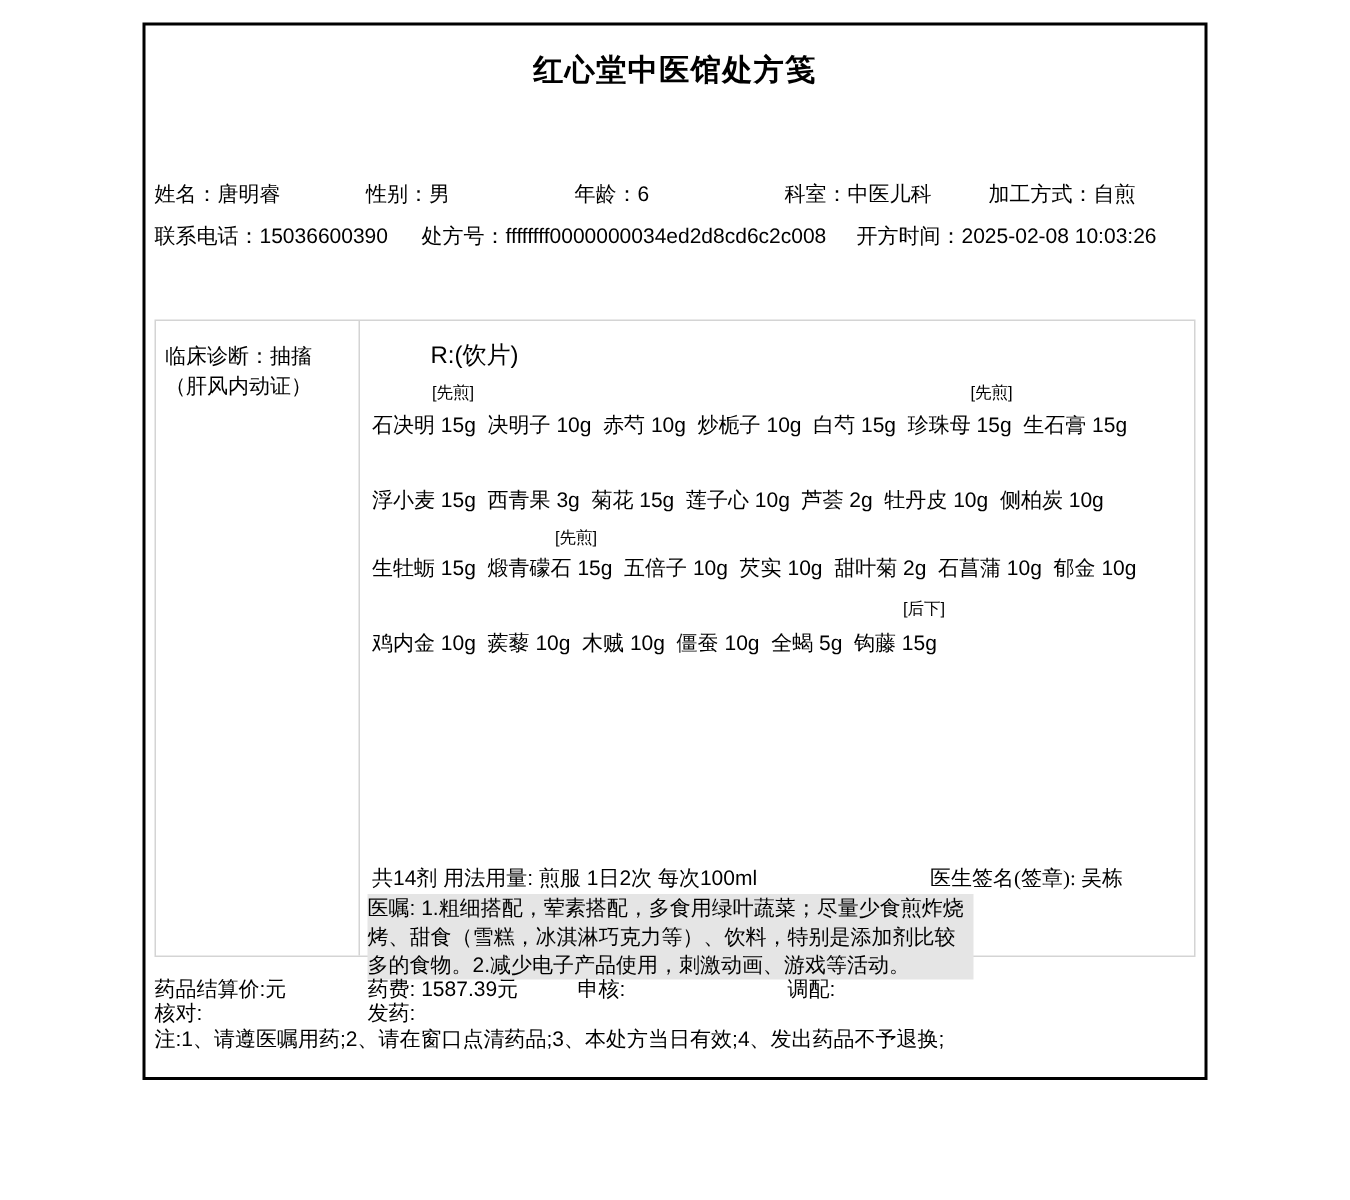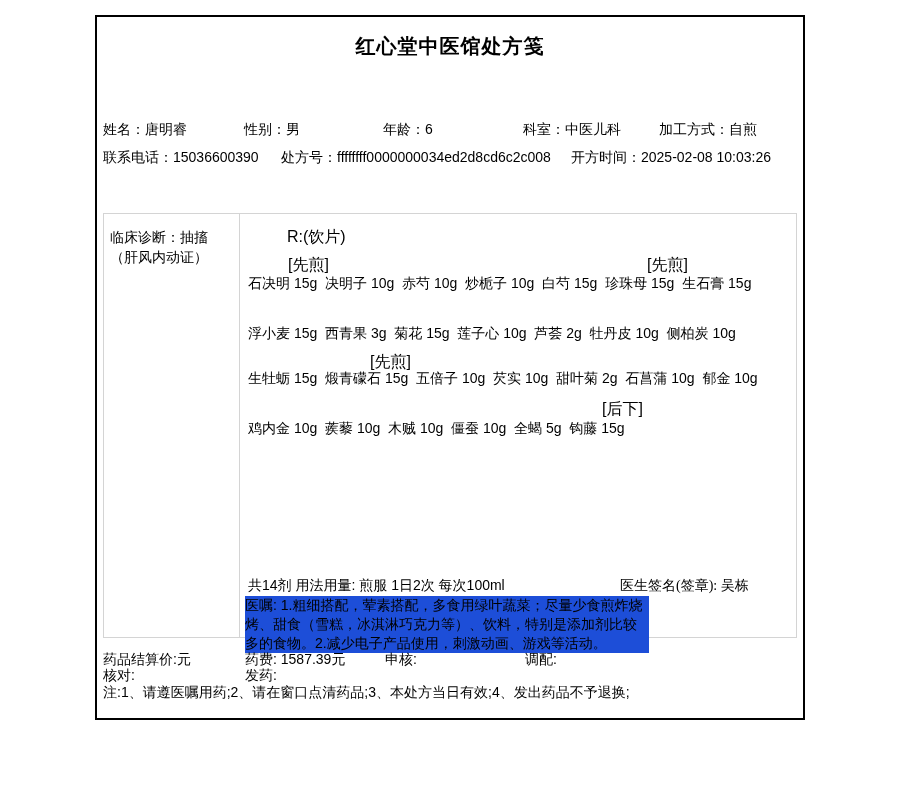--- a/index.html
+++ b/index.html
@@ -28,30 +28,30 @@
   .column-divider {
     position: absolute; left: 239px; top: 214px; width: 1px; height: 423px;
     background: #d4d4d4;
   }
   .diagnosis {
     position: absolute; left: 110px; top: 227px; width: 124px;
     font-size: 14px; line-height: 20px;
   }
   .rx-header { position: absolute; left: 248px; top: 227px; font-size: 16px; margin-left: 39px; }
   .ann {
-    position: absolute; font-size: 16px; line-height: 1.1; white-space: pre;
+    position: absolute; font-size: 11px; line-height: 1.1; white-space: pre;
   }
   .herb-line {
     position: absolute; left: 248px; font-size: 14px; white-space: pre; line-height: 1.2;
   }
   .usage-line { position: absolute; left: 248px; top: 577px; font-size: 14px; }
   .doctor-sign { position: absolute; left: 620px; top: 577px; font-size: 14px; white-space: pre; font-family: Liberation Serif, serif; }
   .advice {
     position: absolute; left: 245px; top: 596px; width: 404px;
-    font-size: 14px; line-height: 19px; background: #1d4ed8;
+    font-size: 14px; line-height: 19px; background: #e5e5e5;
     word-break: break-all;
   }
   .footer-note { position: absolute; left: 103px; top: 684px; font-size: 14px; white-space: pre; }
 </style>
 </head>
 <body>
 
 <div class="page">
 
   <div class="outer-border"></div>

